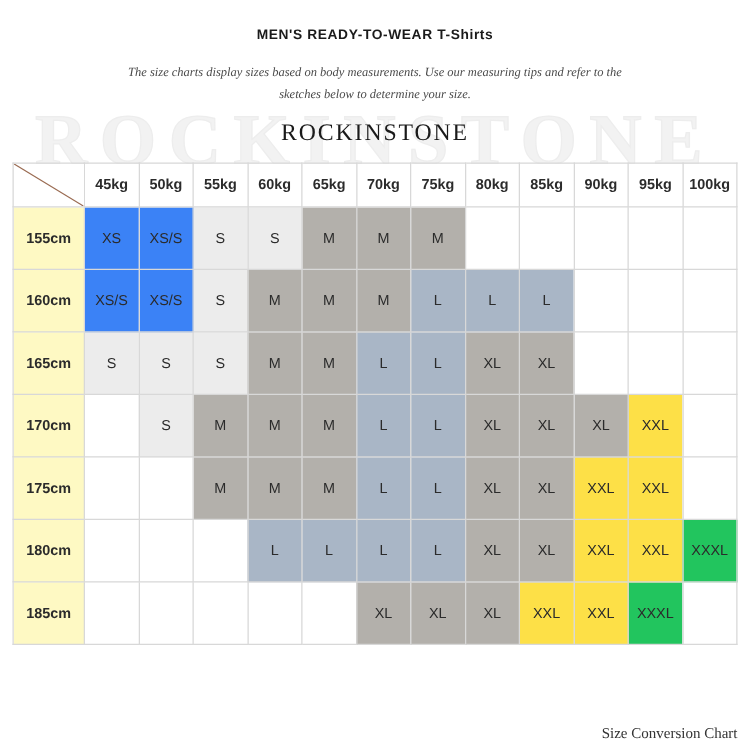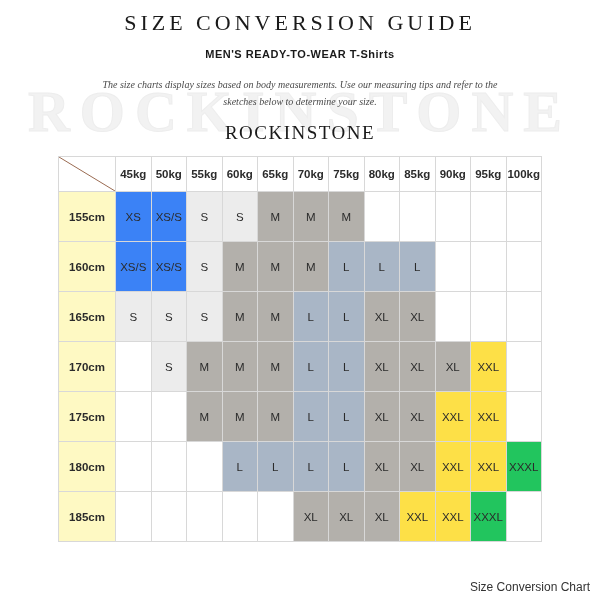--- a/index.html
+++ b/index.html
@@ -83,21 +83,21 @@
 
   
   .table-wrap {
     position: relative;
     z-index: 2;
     margin-top: 12px;
     padding: 0 2px;
   }
   table.size-table {
     border-collapse: collapse;
-    width: 484px;
+    width: 580px;
     margin: 0 auto;
     table-layout: fixed;
   }
   table.size-table td {
     border: 1px solid #d8d8d8;
     text-align: center;
     vertical-align: middle;
     height: 49px;
     font-size: 11.5px;
     color: #2b2b2b;
@@ -139,35 +139,34 @@
   .c-l     { background: #a9b6c6; }
   .c-xl    { background: #b3b0ab; }
   .c-xxl   { background: #fde047; }
   .c-xxxl  { background: #22c55e; }
 
   
   .footer {
     position: absolute;
     right: 10px;
     bottom: 6px;
-    font-family: Liberation Sans, sans-serif;
+    font-family: Liberation Serif, serif;
     font-size: 12px;
     color: #333333;
     z-index: 2;
   }
 </style>
 </head>
 <body>
 
 <div class="page">
 
   <div class="watermark">ROCKINSTONE</div>
 
   <div class="header">
-    <h1 class="main-title">SIZE CONVERSION GUIDE</h1>
     <div class="subtitle">MEN'S READY-TO-WEAR T-Shirts</div>
     <div class="desc">The size charts display sizes based on body measurements. Use our measuring tips and refer to the sketches below to determine your size.</div>
     <div class="brand">ROCKINSTONE</div>
   </div>
 
   <div class="table-wrap">
     <table class="size-table">
       <tbody id="table-body">
           <tr class="head-row">
             <td class="corner">

